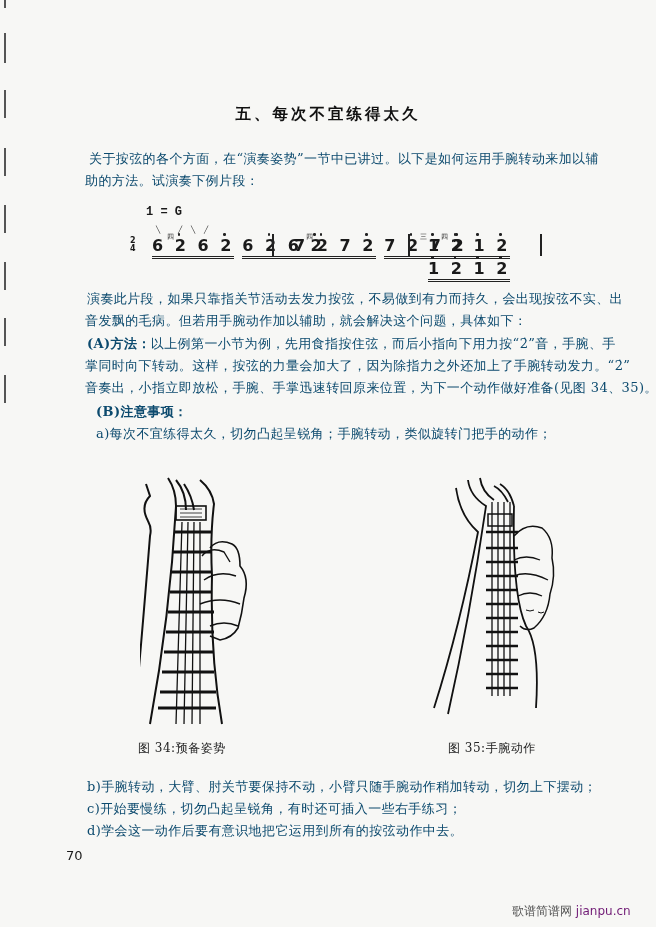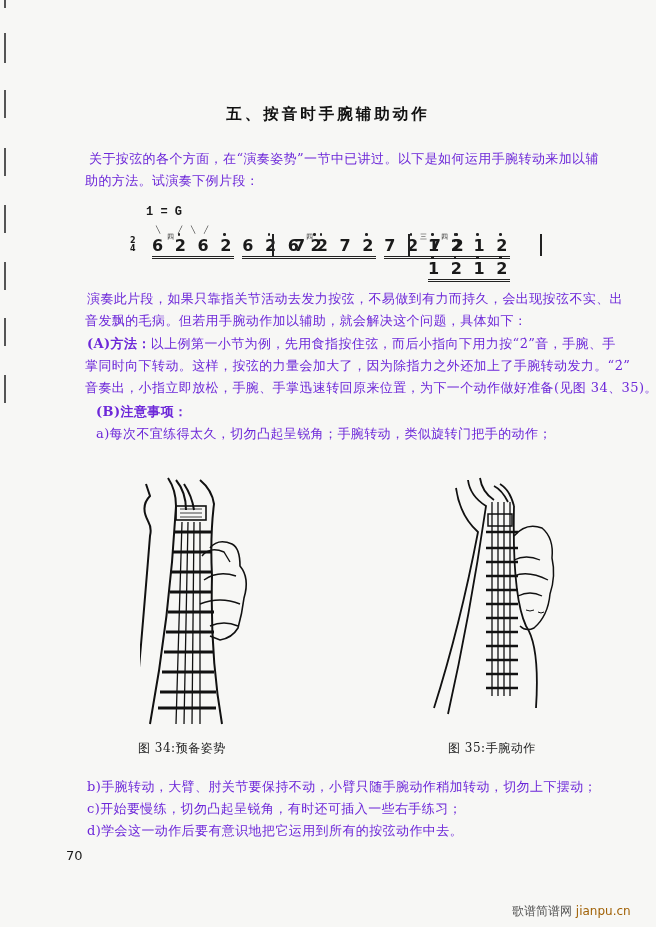--- a/index.html
+++ b/index.html
@@ -9,53 +9,53 @@
     font-family:"DejaVu Serif", "Liberation Serif", serif;
     color:#1a1a1a;
   }
   .margin-mark { position:absolute; left:4px; width:1.5px; background:#555; }
   .title {
     position:absolute; top:104px; left:0; width:656px; text-align:center;
     font-size:15.5px; letter-spacing:3px; font-weight:bold; color:#111;
   }
   .para {
     position:absolute; left:87px; width:480px;
-    font-size:13px; line-height:22px; letter-spacing:0.4px; color:#6d28d9;
+    font-size:13px; line-height:22px; letter-spacing:0.4px; color:#0c4a6e;
     text-indent:0;
   }
   .para .line { display:block; white-space:nowrap; }
   .bold { font-weight:bold; }
   .score { position:absolute; left:116px; top:200px; width:450px; height:70px; }
   .key { position:absolute; left:30px; top:5px; font-size:12px; font-weight:bold; font-family:Liberation Mono, monospace; }
   .timesig { position:absolute; left:14px; top:37px; font-size:8px; line-height:8px; font-weight:bold; font-family:"DejaVu Sans", sans-serif; text-align:center; }
   .measure { position:absolute; top:36px; font-family:"DejaVu Sans", sans-serif; font-size:16px; font-weight:bold; letter-spacing:3px; }
   .measure .grp { display:inline-block; position:relative; margin-right:8px; border-bottom:3px double #222; padding-bottom:1px; }
   .barline { position:absolute; top:34px; width:2px; height:22px; background:#222; }
   .dot-note { position:relative; display:inline-block; }
   .dot-note::before { content:""; position:absolute; top:-3px; left:3px; width:2.5px; height:2.5px; background:#222; border-radius:50%; }
   .mark { position:absolute; font-size:7px; font-family:"DejaVu Sans", sans-serif; color:#333; }
   .fig { position:absolute; }
   .caption { position:absolute; font-size:12px; color:#222; letter-spacing:0.5px; }
   .page-num { position:absolute; left:66px; top:848px; font-size:13px; font-family:"DejaVu Sans", sans-serif; }
   .watermark { position:absolute; left:512px; top:903px; font-size:12px; color:#555; font-family:"DejaVu Sans", sans-serif; }
-  .watermark .domain { color:#a16207; font-family:"DejaVu Sans", sans-serif; }
+  .watermark .domain { color:#701a75; font-family:"DejaVu Sans", sans-serif; }
 </style>
 </head>
 <body>
 
 <div class="margin-mark" style="top:0;height:8px;"></div>
 <div class="margin-mark" style="top:33px;height:30px;"></div>
 <div class="margin-mark" style="top:90px;height:28px;"></div>
 <div class="margin-mark" style="top:148px;height:28px;"></div>
 <div class="margin-mark" style="top:205px;height:28px;"></div>
 <div class="margin-mark" style="top:262px;height:28px;"></div>
 <div class="margin-mark" style="top:318px;height:28px;"></div>
 <div class="margin-mark" style="top:375px;height:28px;"></div>
 
-<div class="title">五、按音时手腕辅助动作</div>
+<div class="title">五、每次不宜练得太久</div>
 
 <div class="para" style="top:148px;">
   <span class="line" style="text-indent:2px;">关于按弦的各个方面，在“演奏姿势”一节中已讲过。以下是如何运用手腕转动来加以辅</span>
   <span class="line" style="margin-left:-2px;">助的方法。试演奏下例片段：</span>
 </div>
 
 <div class="score">
   <div class="key">1 = G</div>
   <div class="timesig">
     <div>2</div>

